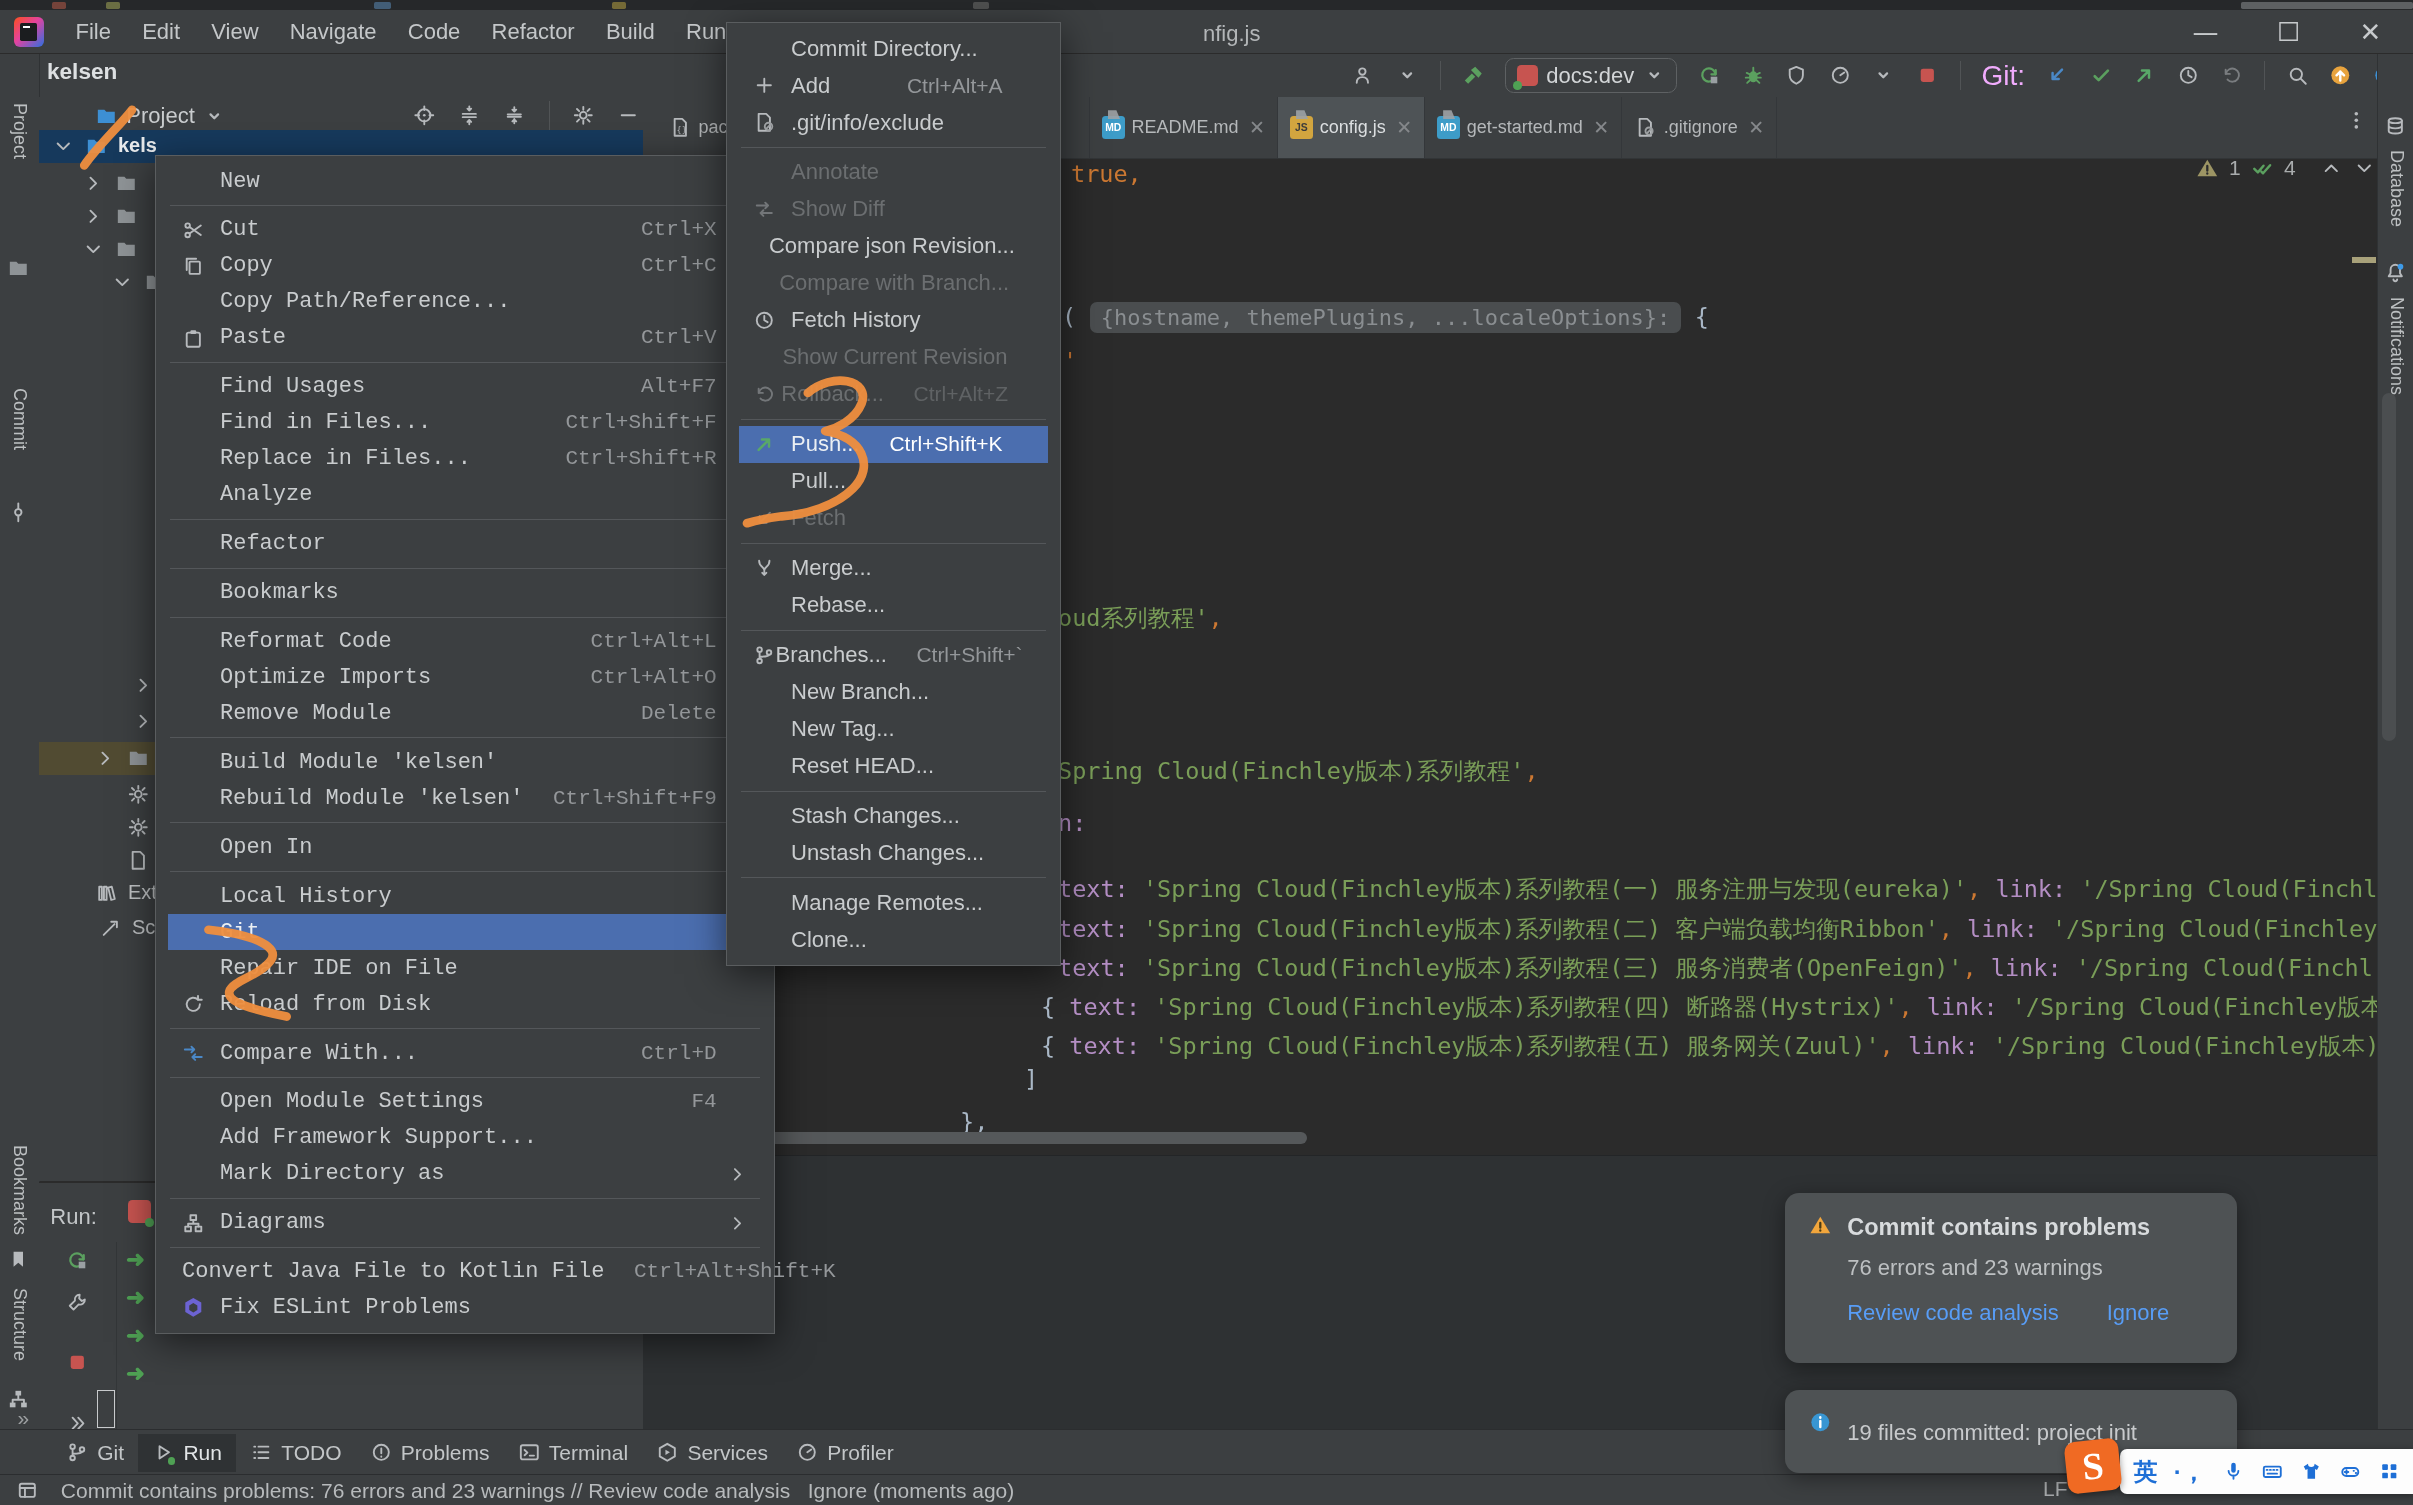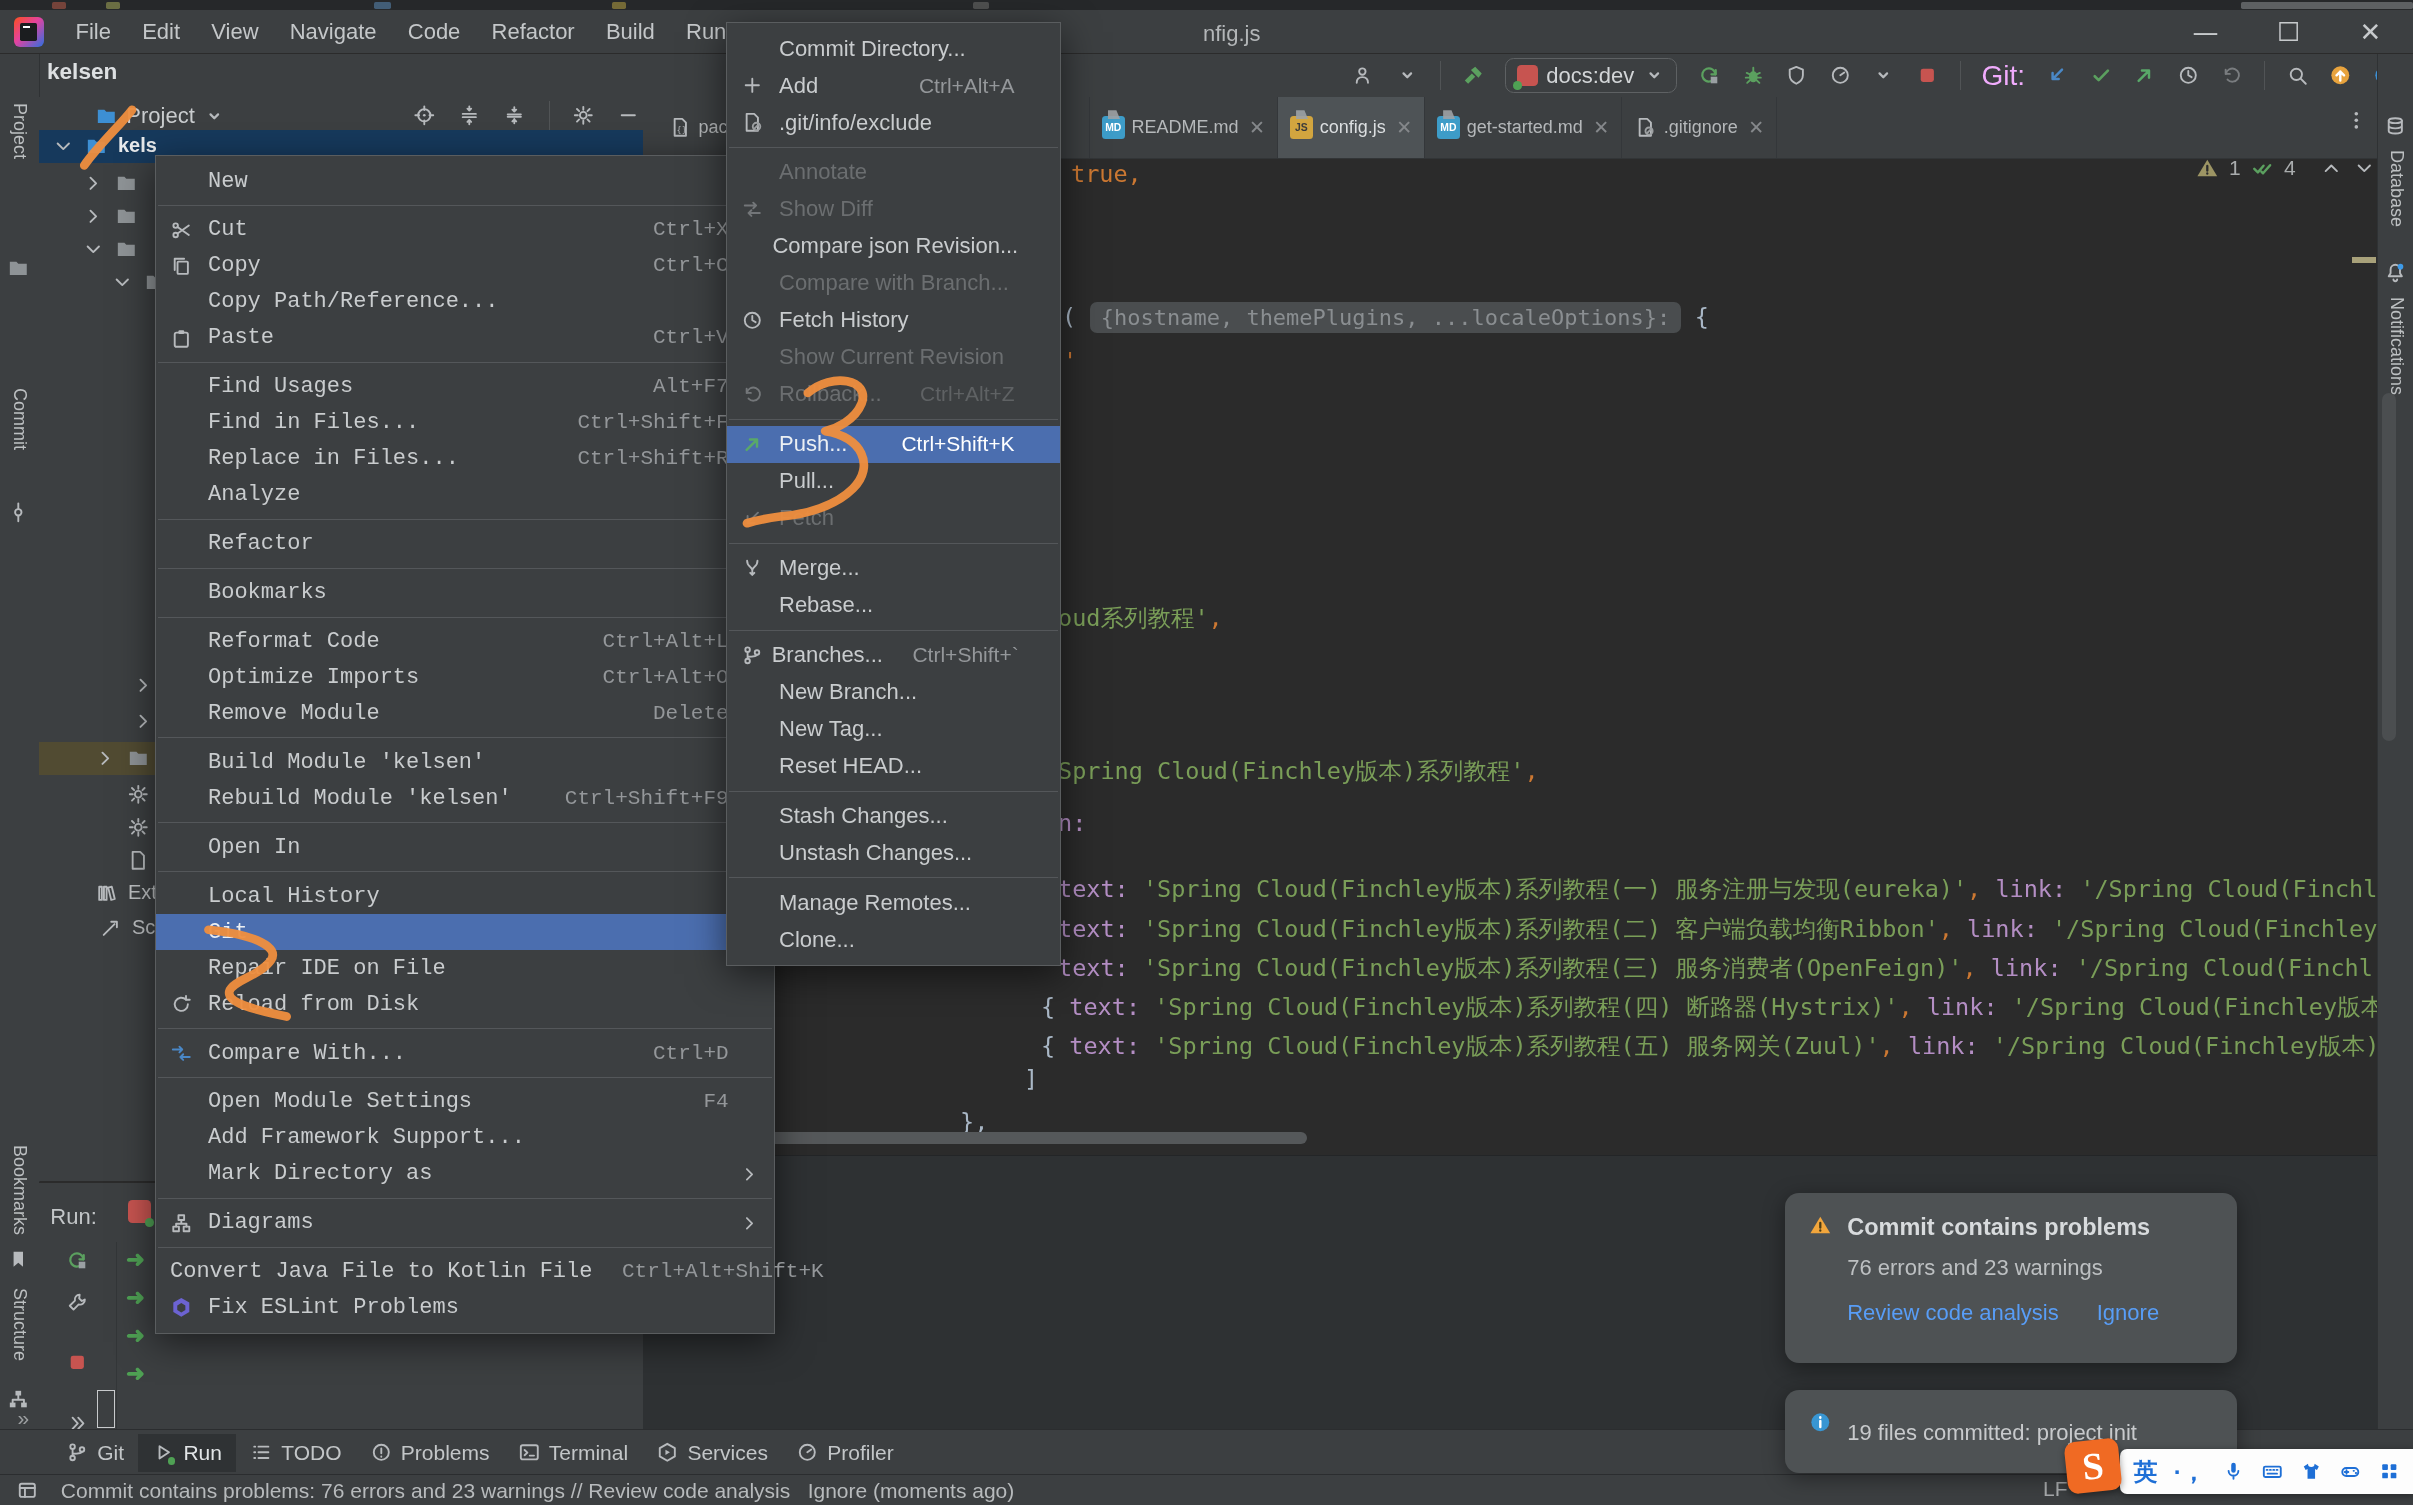--- a/index.html
+++ b/index.html
@@ -67,21 +67,21 @@
   
   #console-region{left:643px;top:1155px;width:1734px;height:274px;background:#2E3133;border-top:0.9px solid #232527;}
   #run-panel{left:39px;top:1182px;width:604px;height:248px;background:#3C3F41;border-top:0.9px solid #2B2B2B;}
   #run-title{position:absolute;left:11.3px;top:21px;font-size:22px;color:#C3C6C8;}
   #run-toolbar{position:absolute;left:0;top:59px;width:78px;height:189px;border-right:0.9px solid #333638;
                display:flex;flex-direction:column;align-items:center;gap:19px;padding-top:7px;box-sizing:border-box;}
   .rt-sep{width:49px;height:0.9px;background:#515456;}
   .garrow{position:absolute;color:#4FA154;font-size:22.6px;font-weight:bold;}
   
   .popup{position:absolute;background:#3C3F41;border:0.9px solid #5A5D5F;box-shadow:0 8.7px 35px rgba(0,0,0,.55);
-         padding:7px 0;box-sizing:border-box;z-index:40;}
+         padding:7px 12px;box-sizing:border-box;z-index:40;}
   #context-menu{left:155px;top:155px;width:620px;font-family:Liberation Mono, monospace;}
   #git-menu{left:726px;top:22px;width:335px;z-index:41;}
   .mi{display:flex;align-items:center;padding:0 14px;color:#C9CCCE;font-size:22px;}
   #context-menu .mi{height:36px;}
   #git-menu .mi{height:37px;}
   .mi .ic{width:38px;display:flex;align-items:center;}
   .mi .lb{flex:1;white-space:nowrap;}
   .mi .sc{margin-left:29.5px;font-size:21px;color:#94979A;white-space:nowrap;}
   .mi .sub{width:21px;margin-left:10.4px;color:#A9ACAE;display:flex;justify-content:flex-end;}
   .mi.sel{background:#4B6EAF;color:#EBEFF3;}
@@ -90,21 +90,21 @@
   .mi.dis .sc{color:#5F6264;}
   .mi.dis .ic{opacity:.45;}
   .msep{height:0.9px;background:#54575A;margin:6px 1.7px;}
   
   .toast{position:absolute;left:1785px;width:452px;background:#4E5254;border-radius:14px;
          box-shadow:0 5.2px 21px rgba(0,0,0,.4);z-index:30;}
   .toast .row{display:flex;gap:15.6px;padding:21px 24px;}
   .toast .tcontent{flex:1;}
   .toast .ttitle{font-size:23.5px;font-weight:bold;color:#D8DBDD;}
   .toast .tbody{font-size:22px;color:#BDC0C2;margin-top:14px;}
-  .toast .tlinks{margin-top:19px;display:flex;gap:38px;}
+  .toast .tlinks{margin-top:19px;display:flex;gap:48px;}
   .toast .tlinks span{font-size:22px;color:#589DF6;}
   .toast .tinfo{font-size:22px;color:#C8CACC;align-self:center;}
   
   #bottom-bar{left:0;top:1429px;width:2413px;height:45px;background:#3C3F41;border-top:0.9px solid #2B2D2F;display:flex;align-items:center;}
   .twb{display:flex;align-items:center;gap:8.7px;height:38px;padding:0 14px;font-size:21px;color:#C3C6C8;position:relative;}
   .twb.active{background:#2F3234;color:#E2E5E7;}
   #status-bar{left:0;top:1474px;width:2413px;height:31px;background:#3C3F41;border-top:0.9px solid #2B2D2F;display:flex;align-items:center;}
   #status-msg{margin-left:22.6px;font-size:21px;color:#B7BABC;white-space:nowrap;}
   #status-action{margin-left:17.4px;font-size:21px;color:#B7BABC;white-space:nowrap;}
   #lf{position:absolute;left:2043px;top:1477px;font-size:21px;color:#A7AAAC;}

